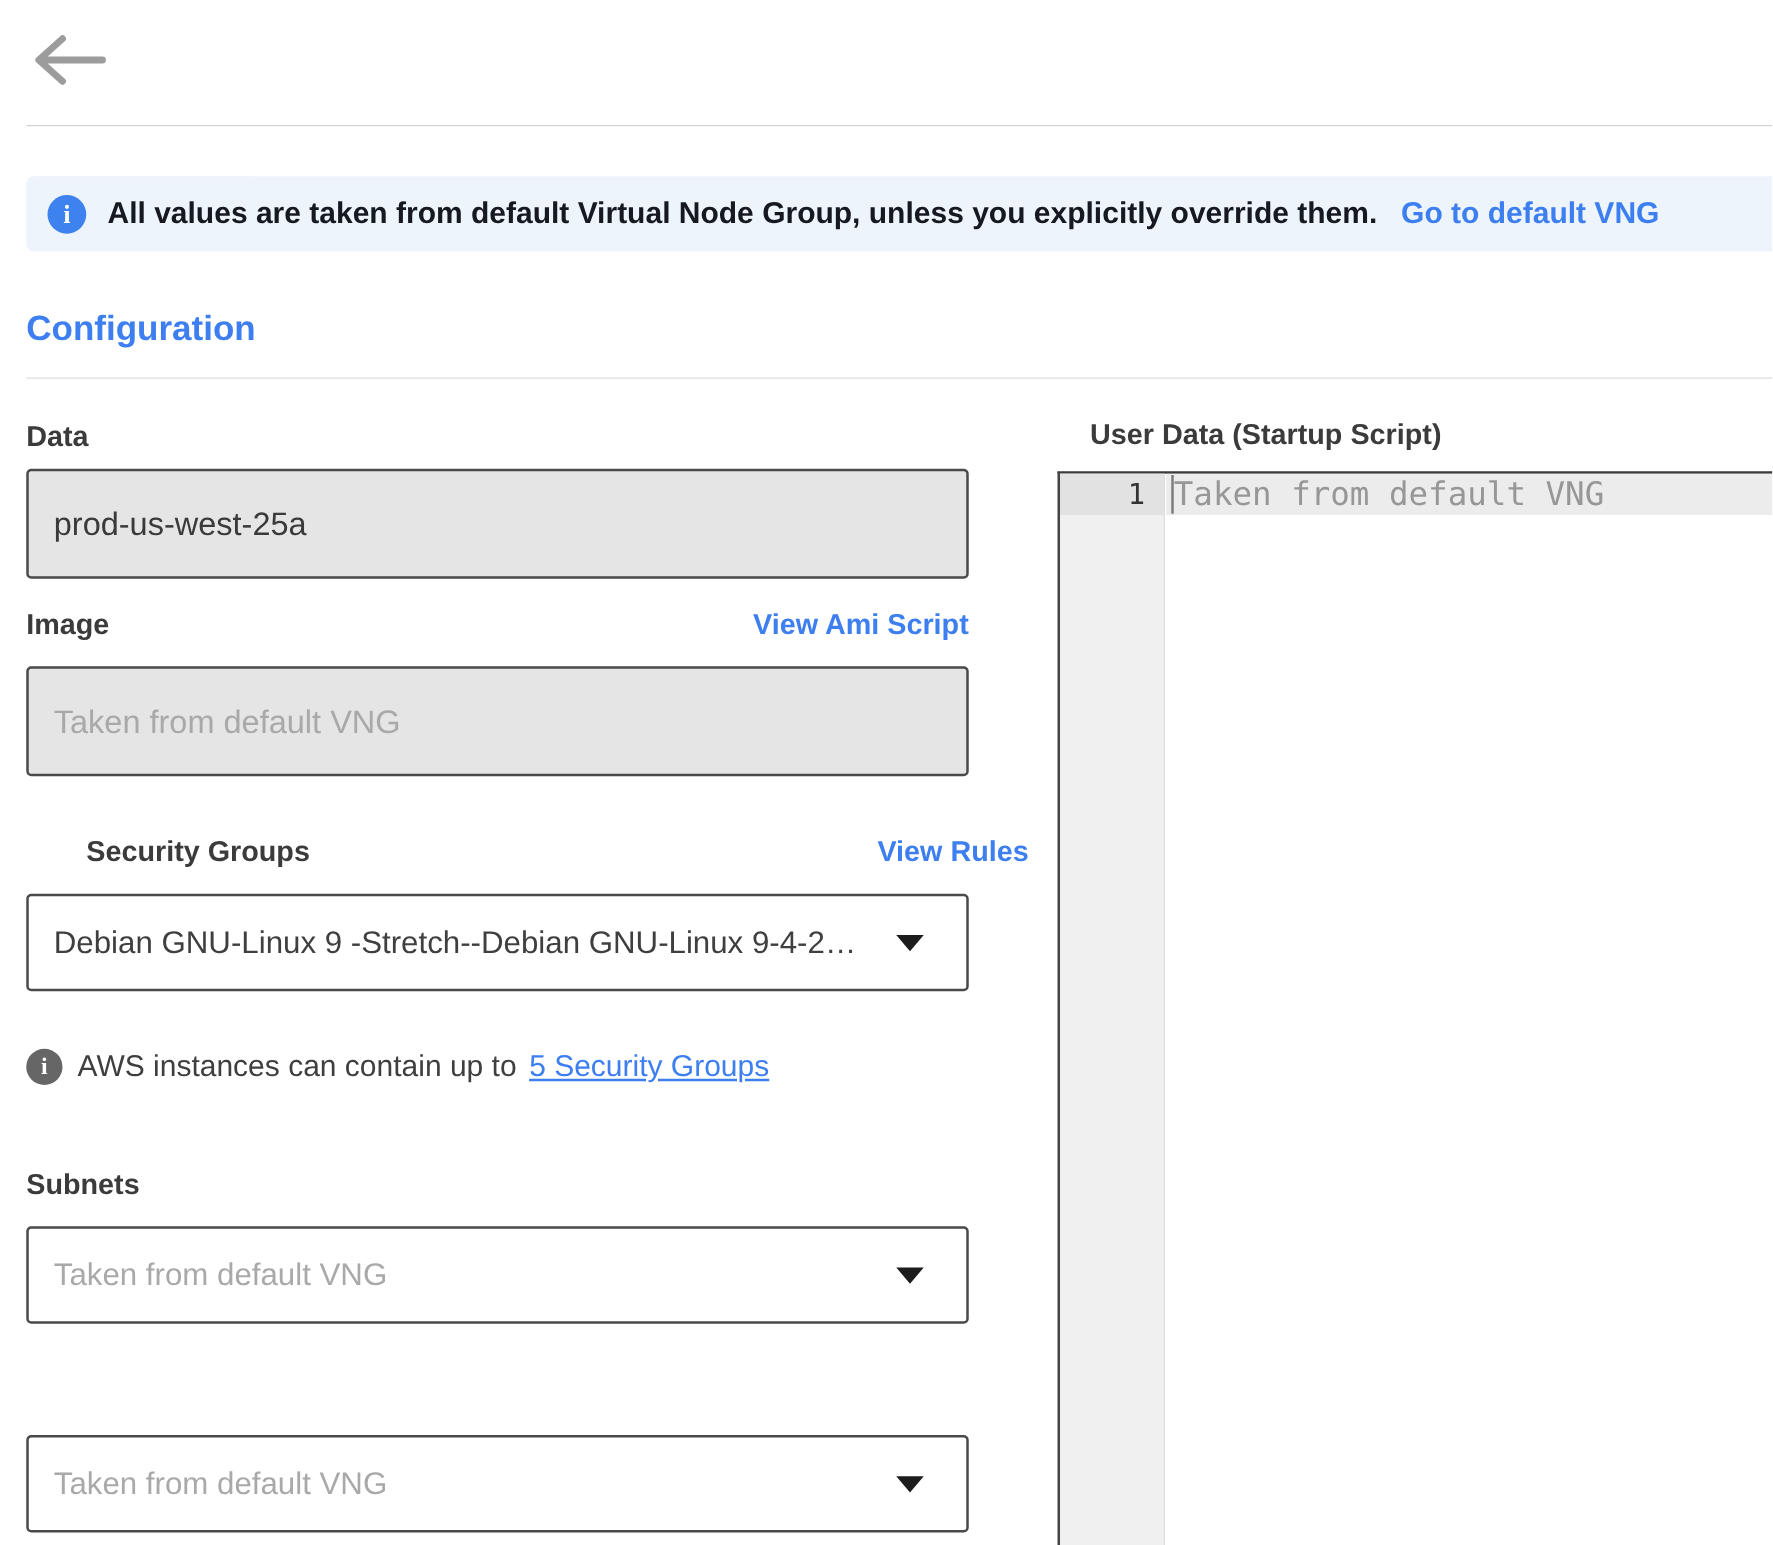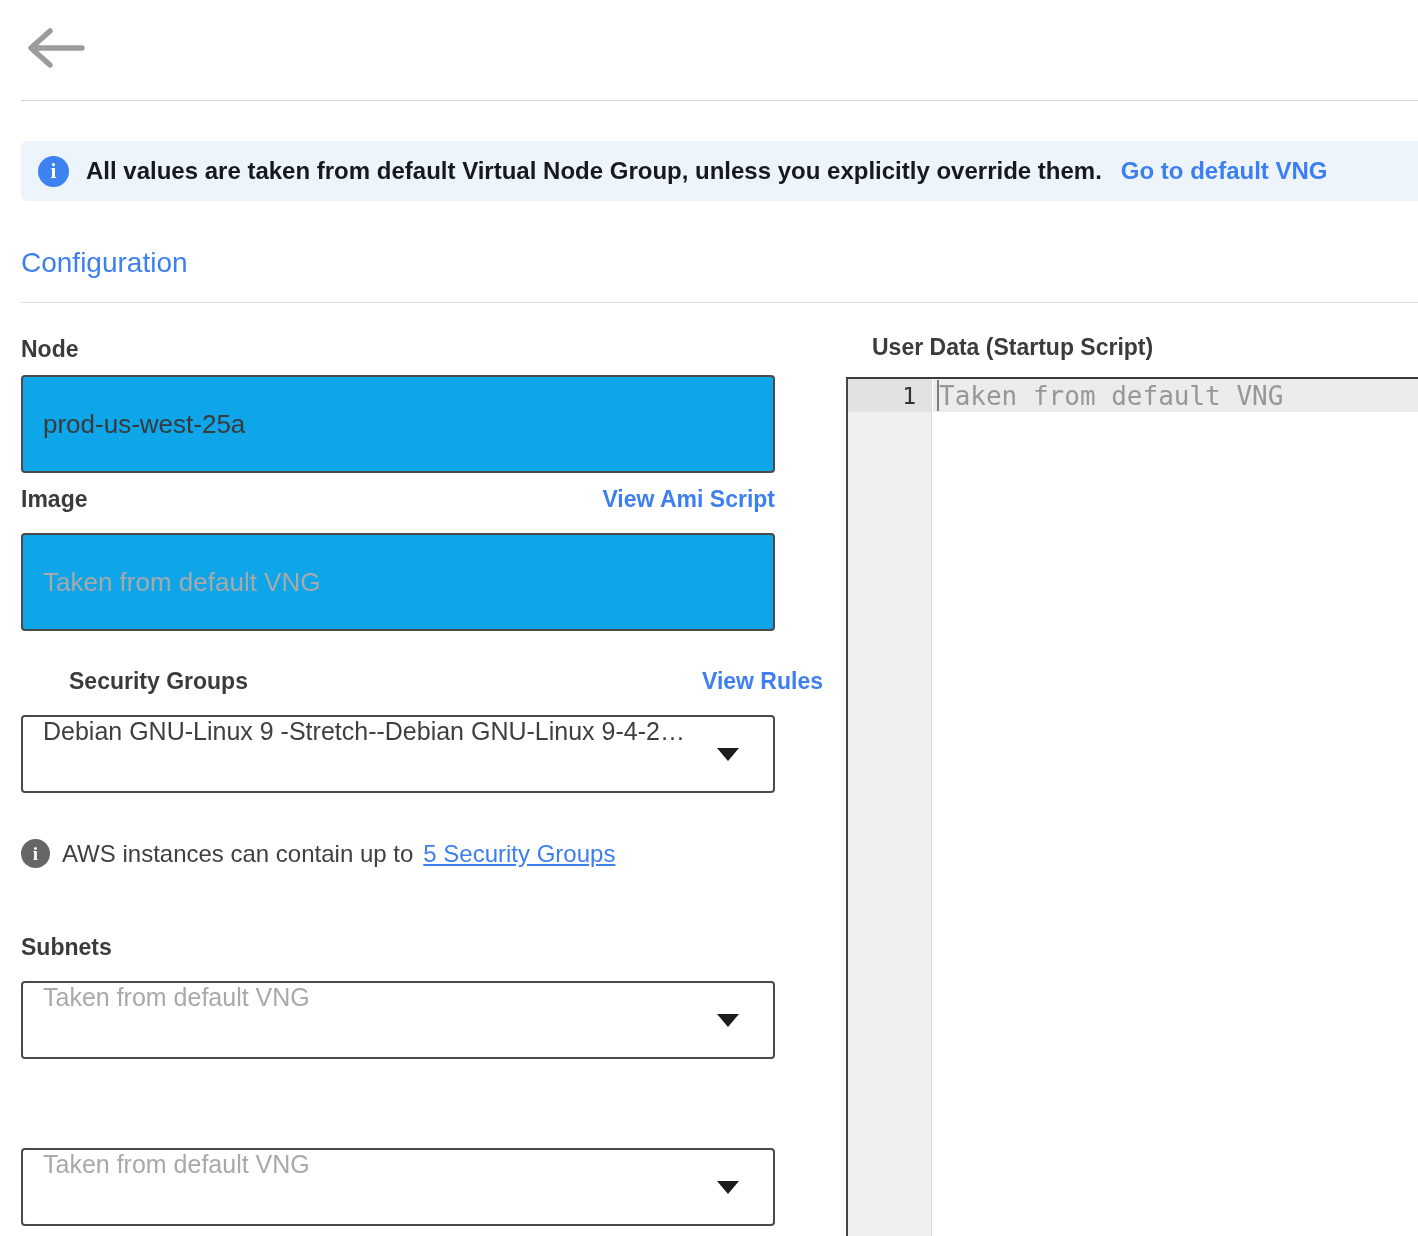--- a/index.html
+++ b/index.html
@@ -32,41 +32,41 @@
     color:#fff; font-size:21px; font-weight:700;
     display:flex; align-items:center; justify-content:center;
     margin-left:17px; flex:0 0 auto; font-family:"Liberation Serif", serif;
   }
   .banner-text { margin-left:17px; font-size:24px; font-weight:600; color:#16191f; }
   .banner-link { margin-left:19px; font-size:24px; font-weight:600; color:#3d7ff0; cursor:pointer; text-decoration:none; }
 
   
   .section-title {
     position:absolute; left:21px; top:247px;
-    font-size:28px; font-weight:400; color:#3d7ff0;
+    font-size:28px; font-weight:700; color:#3d7ff0;
   }
 
   
   .lcol { position:absolute; left:21px; top:0; width:754px; }
   .field-label { font-size:23px; font-weight:600; color:#3b3b3b; }
   .label-row { position:absolute; width:754px; display:flex; justify-content:space-between; align-items:baseline; }
   .field-link { font-size:23px; font-weight:600; color:#3d7ff0; cursor:pointer; text-decoration:none; }
 
   .text-input {
-    position:absolute; width:754px; height:98px;
-    border:2px solid #4a4a4a; border-radius:4px; background:#0ea5e9;
+    position:absolute; width:754px; height:88px;
+    border:2px solid #4a4a4a; border-radius:4px; background:#e5e5e5;
     font-family:"Liberation Sans", sans-serif;
     font-size:26px; color:#3a3a3a; padding:16px 20px; outline:none;
   }
   .text-input::placeholder { color:#a9a9a9; opacity:1; }
 
   .dropdown {
     position:absolute; width:754px; height:78px;
     border:2px solid #4a4a4a; border-radius:4px; background:#fff;
-    display:flex; padding:0 36px 0 20px;
+    display:flex; align-items:center; padding:0 36px 0 20px;
     cursor:pointer;
   }
   .dropdown-value { font-size:25px; color:#3f3f3f; white-space:nowrap; overflow:hidden; }
   .dropdown-value.is-placeholder { color:#a9a9a9; }
   .caret {
     position:absolute; right:34px; top:50%; margin-top:-6px;
     width:0; height:0;
     border-left:11px solid transparent; border-right:11px solid transparent;
     border-top:13px solid #1c1c1c;
   }
@@ -123,21 +123,21 @@
     <span class="banner-text">All values are taken from default Virtual Node Group, unless you explicitly override them.</span>
     <a class="banner-link">Go to default VNG</a>
   </div>
 
   <div class="section-title">Configuration</div>
   <div class="divider divider-2"></div>
 
   <div class="lcol">
 
     <div class="label-row" style="top:336px;">
-      <span class="field-label">Node</span>
+      <span class="field-label">Data</span>
     </div>
     <input class="text-input" style="top: 375px;" type="text" value="prod-us-west-25a">
 
     <div class="label-row" style="top:486px;">
       <span class="field-label">Image</span>
       <a class="field-link">View Ami Script</a>
     </div>
     <input class="text-input" style="top: 533px;" type="text" placeholder="Taken from default VNG">
 
     <div class="label-row" style="top:668px;margin-left:48px;">

